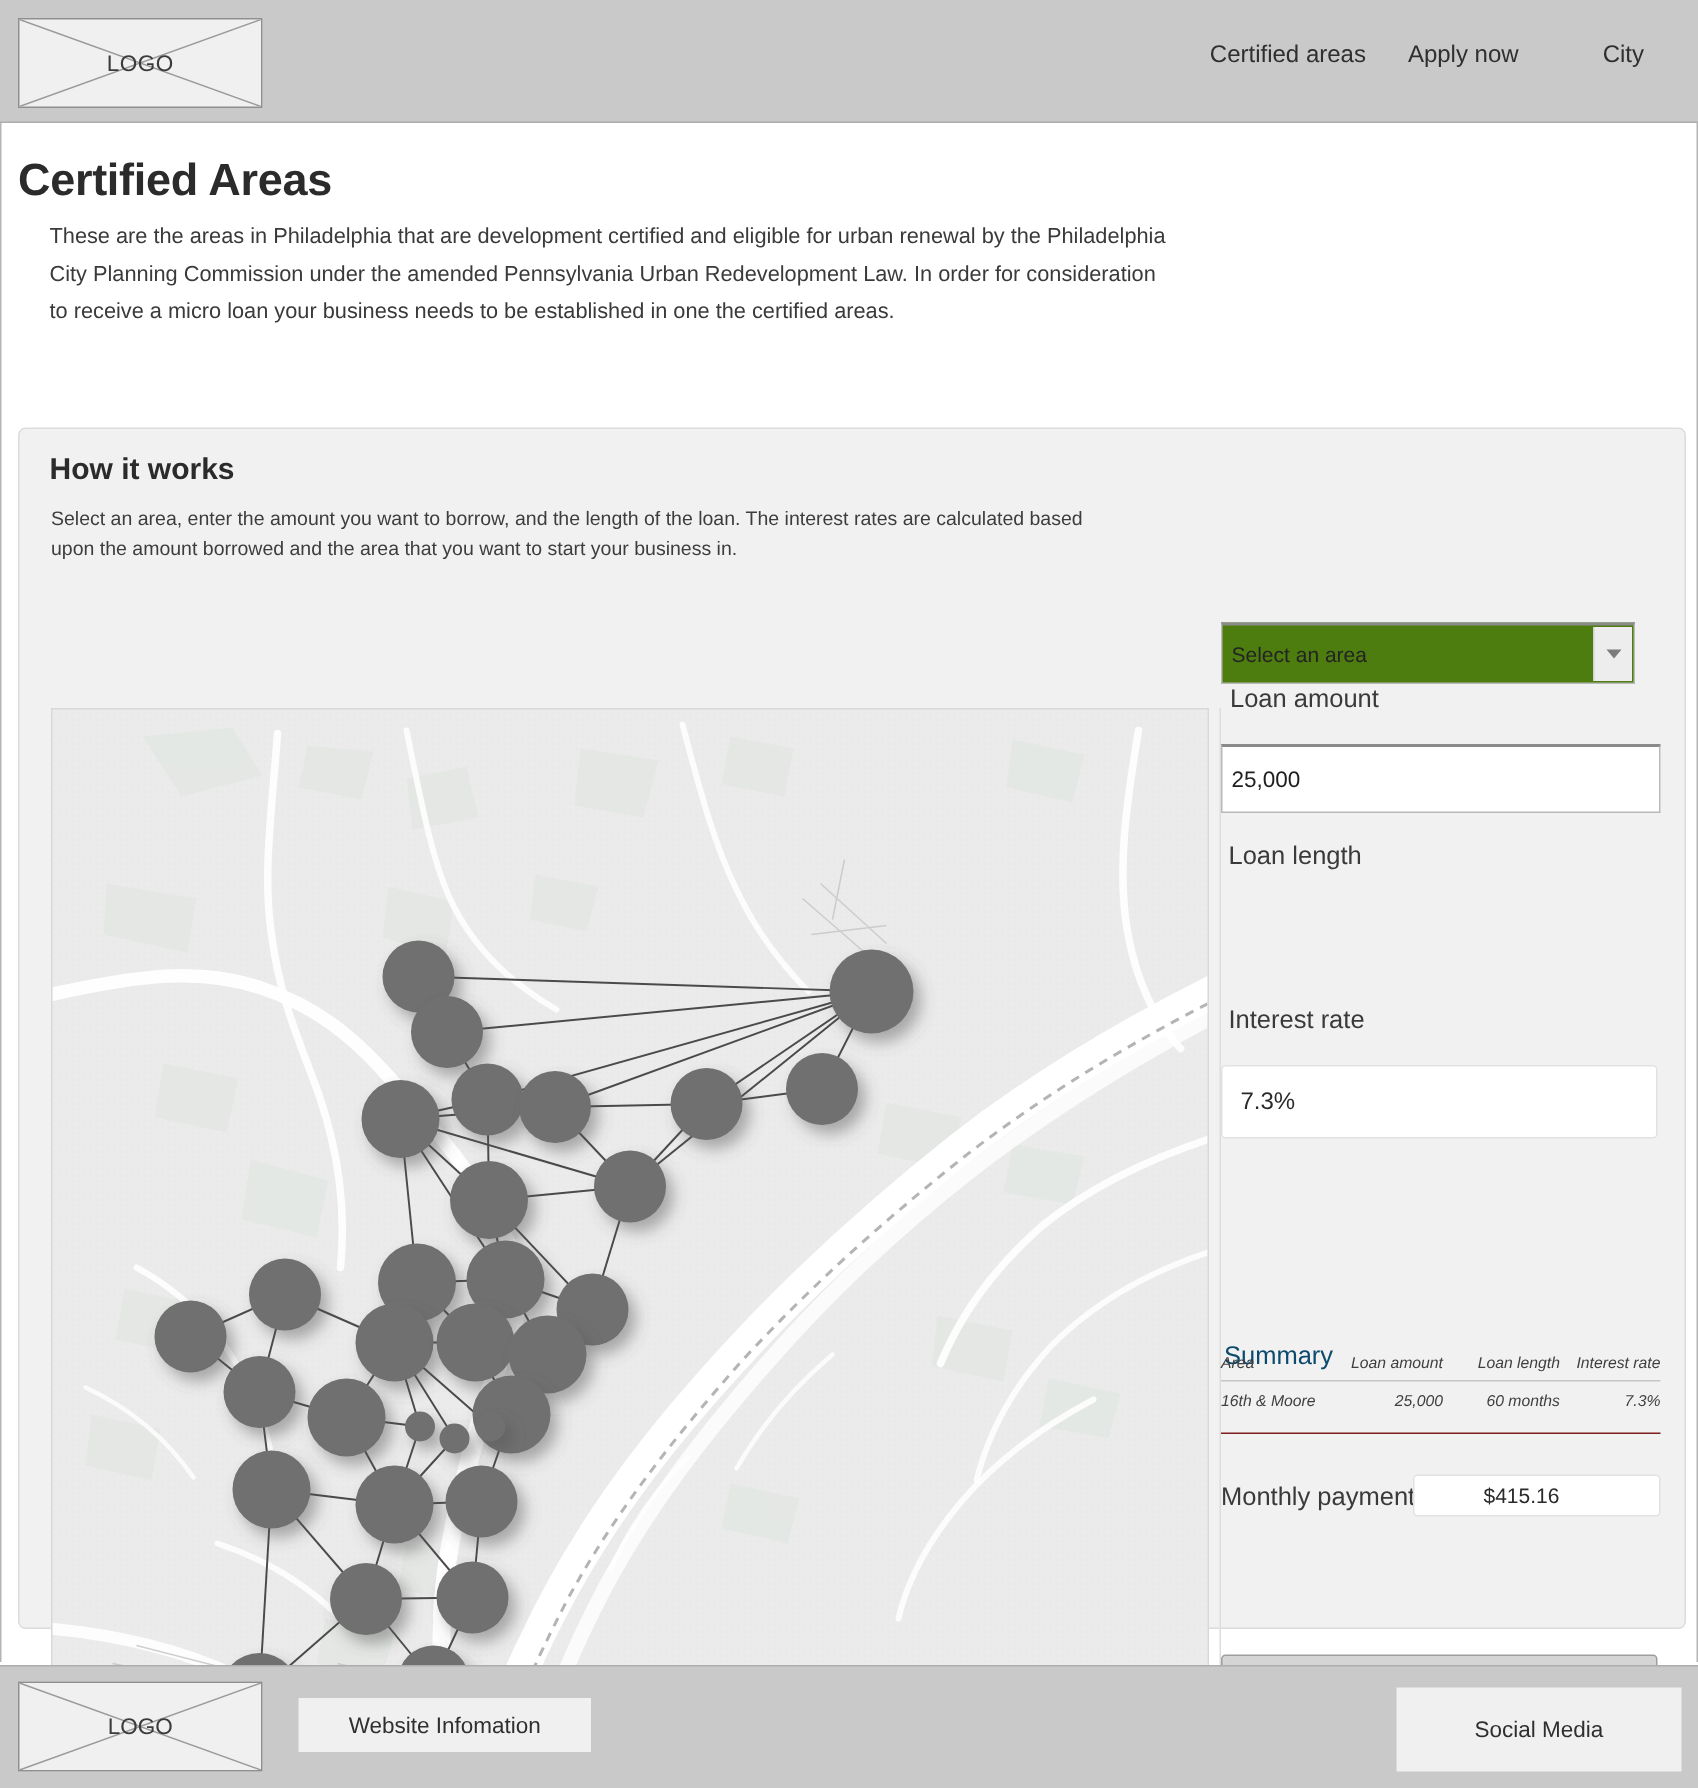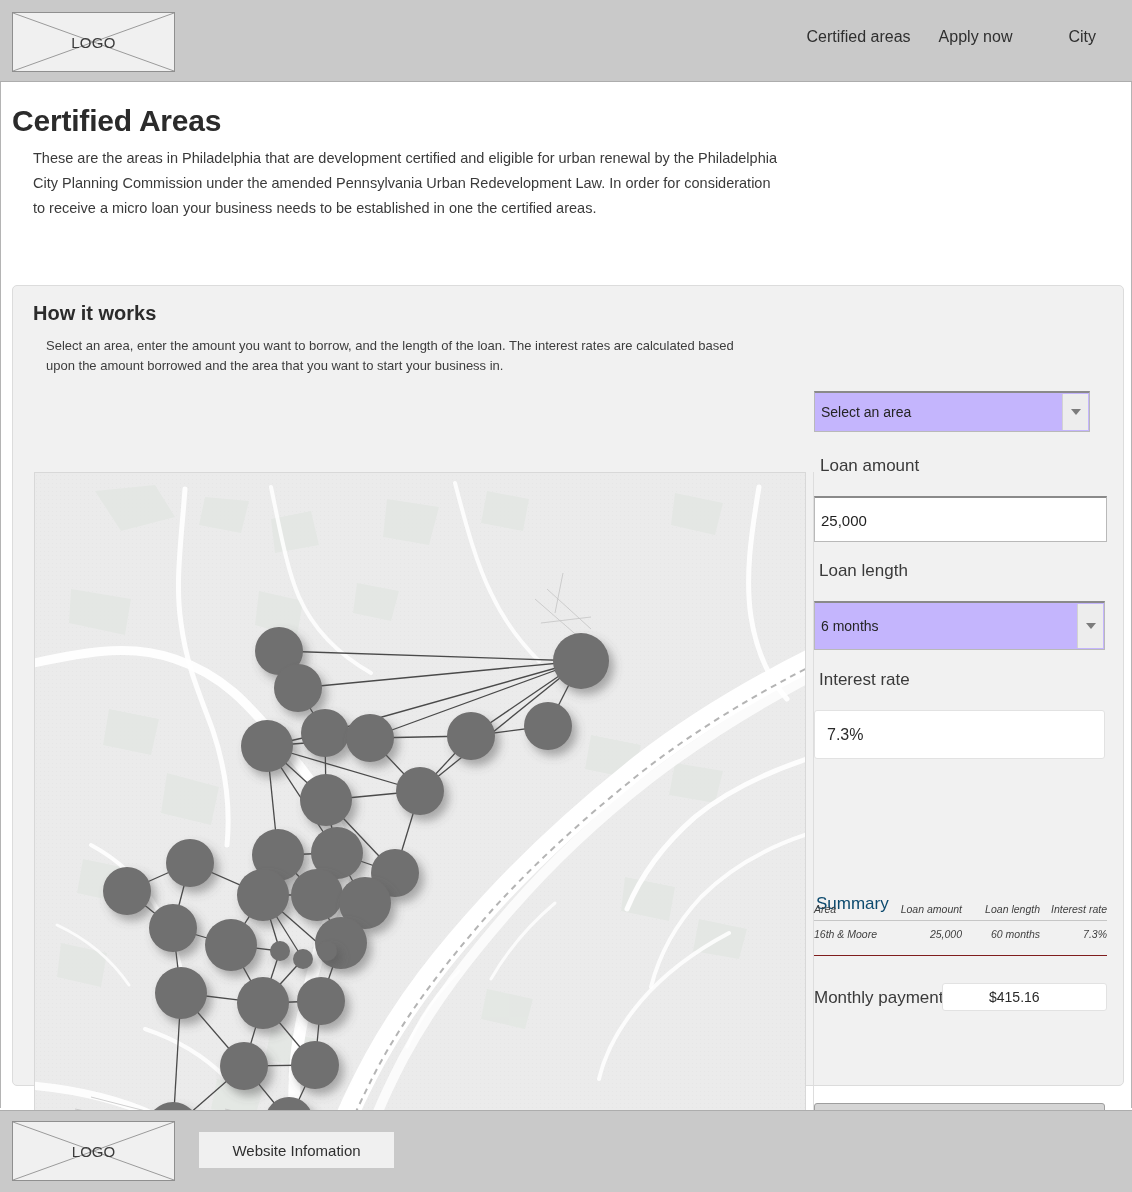--- a/index.html
+++ b/index.html
@@ -100,21 +100,20 @@
     font-weight: bold;
     color: #2b2b2b;
   }
   .card-desc {
     position: absolute;
     left: 21px; top: 50px;
     width: 720px;
     font-size: 13px;
     line-height: 20px;
     color: #3d3d3d;
-    margin-left: 12px;
   }
 
   
   .map {
     position: absolute;
     left: 21px; top: 186px;
     width: 772px;
     height: 686px;
     background: #ebebeb;
     border: 1px solid #d8d8d8;
@@ -123,23 +122,24 @@
   .map svg { display: block; }
   .panel-divider {
     position: absolute;
     left: 800px; top: 186px;
     width: 1px; height: 686px;
     background: #dddddd;
   }
 
   .select-wrap {
     position: absolute;
-    background: #c4b5fd;
+    background: #4d7c0f;
     border: 1px solid #b9b9b9;
     border-top: 2px solid #8a8a8a;
+    margin-top: 24px;
   }
   .select-wrap .sel-text {
     position: absolute;
     left: 6px; top: 50%;
     transform: translateY(-50%);
     font-size: 14px;
     color: #242424;
     white-space: nowrap;
   }
   .select-btn {
@@ -493,26 +493,20 @@
       <span class="caret"></span>
     </div>
   </div>
 
   <div class="field-label" style="left:819px; top:374px;">Loan amount</div>
   <div class="text-input" style="left:813px; top:414px; width:293px; height:46px;">
     <div class="val">25,000</div>
   </div>
 
   <div class="field-label" style="left:818px; top:479px;">Loan length</div>
-  <div class="select-wrap" style="left:813px; top:519px; width:291px; height:49px;">
-    <div class="sel-text">6 months</div>
-    <div class="select-btn">
-      <span class="caret"></span>
-    </div>
-  </div>
 
   <div class="field-label" style="left:818px; top:588px;">Interest rate</div>
   <div class="readonly-box" style="left:813px; top:628px; width:291px; height:49px;">
     <div class="val">7.3%</div>
   </div>
 
   <div class="summary-label">Summary</div>
   <table class="sum-table">
     <thead>
       <tr>
@@ -542,13 +536,14 @@
 
 <div class="footer">
   <div class="footer-logo">
     <svg class="xline" width="161" height="58" viewBox="0 0 161 58">
       <line x1="0" y1="0" x2="161" y2="58" stroke="#9a9a9a" stroke-width="1"></line>
       <line x1="161" y1="0" x2="0" y2="58" stroke="#9a9a9a" stroke-width="1"></line>
     </svg>
     <div class="logo-text">LOGO</div>
   </div>
   <div class="footer-btn" style="left:199px; top:21px; width:195px; height:36px;">Website Infomation</div>
+  <div class="footer-btn" style="left:931px; top:14px; width:190px; height:56px;">Social Media</div>
 </div>
 
 </body></html>

